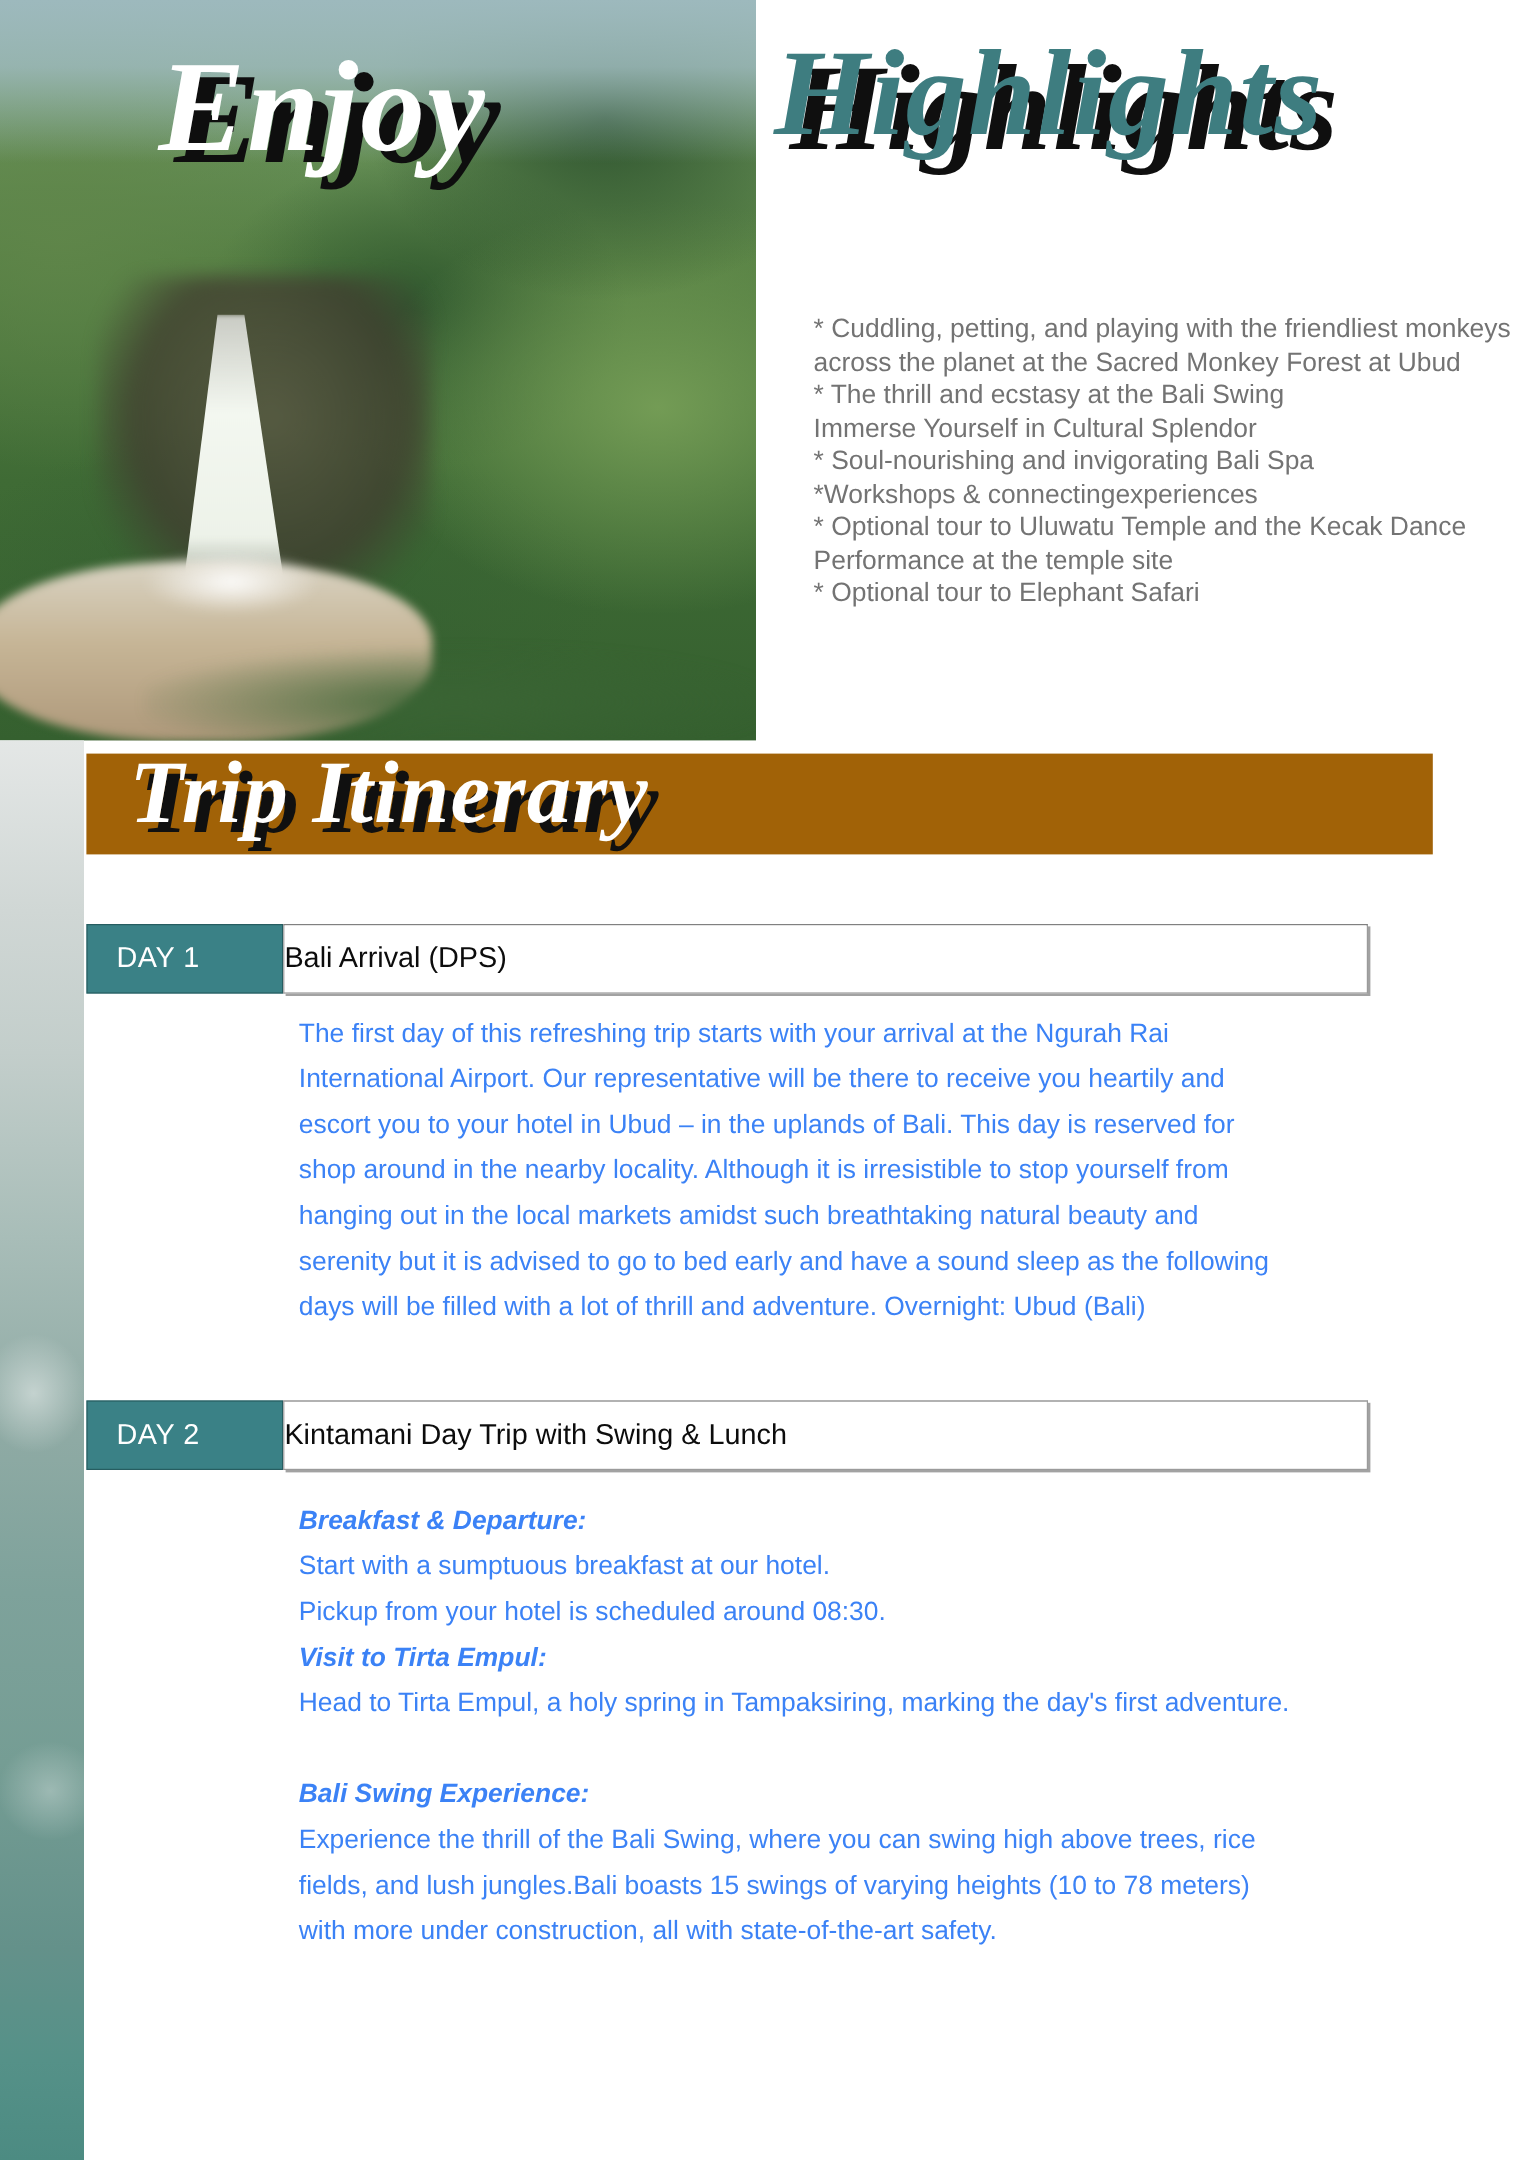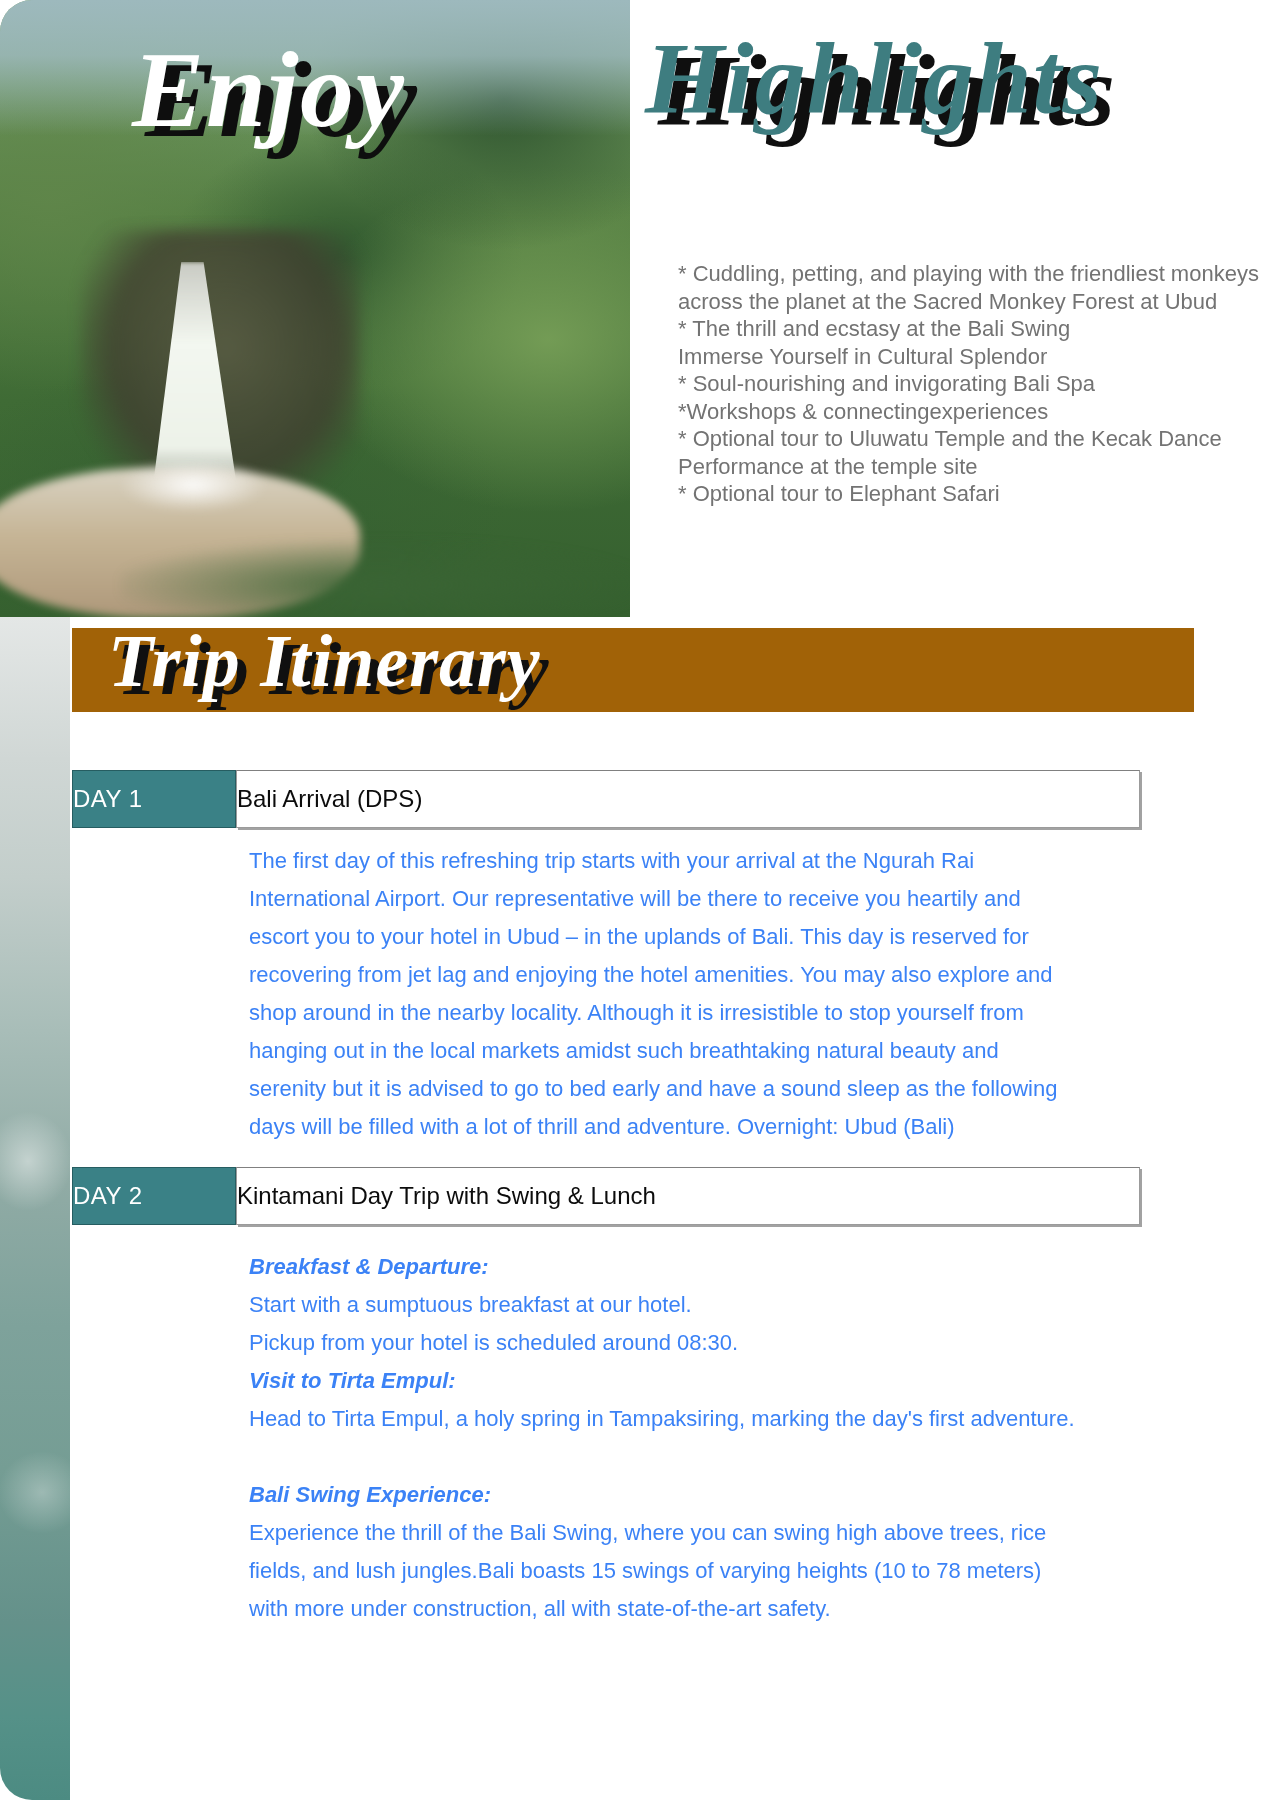--- a/index.html
+++ b/index.html
@@ -1,18 +1,18 @@
 <!DOCTYPE html>
 <html><head>
 <meta charset="utf-8">
 <style>
   html,body{margin:0;padding:0;background:#ffffff;}
   .page{
     position:relative;width:1273px;height:1800px;background:#ffffff;
-    font-family:"Liberation Sans",sans-serif;color:#111;overflow:hidden;border-radius:32px;
+    font-family:"Liberation Sans",sans-serif;color:#111;overflow:hidden;
   }
   
   .hero-photo{
     position:absolute;left:0;top:0;width:630px;height:617px;overflow:hidden;
     background:
       linear-gradient(180deg,#9db9bd 0%,rgba(157,185,189,.85) 9%,rgba(157,185,189,0) 22%),
       radial-gradient(ellipse 45% 35% at 80% 16%,rgba(40,77,42,.9),rgba(40,77,42,0) 70%),
       radial-gradient(ellipse 50% 45% at 8% 32%,rgba(96,134,74,.85),rgba(96,134,74,0) 70%),
       radial-gradient(ellipse 55% 40% at 87% 55%,rgba(120,160,88,.9),rgba(120,160,88,0) 70%),
       radial-gradient(ellipse 65% 35% at 35% 82%,rgba(54,96,50,.95),rgba(54,96,50,0) 70%),
@@ -54,21 +54,21 @@
   
   .banner{position:absolute;left:72px;top:628px;width:1122px;height:84px;}
   .trip-title{position:absolute;left:36px;top:-4px;font-size:74px;color:#ffffff;
     text-shadow:9px 8px 0 #101010;letter-spacing:1px;}
 
   
   .day-row{position:absolute;left:72px;width:1068px;height:58px;display:flex;}
   .day-row.r1{top:770px;}
   .day-row.r2{top:1167px;}
   .day-label{width:164px;flex:none;color:#fff;display:flex;align-items:center;
-    box-sizing:border-box;font-size:24px;letter-spacing:.5px;
+    padding-left:24px;box-sizing:border-box;font-size:24px;letter-spacing:.5px;
     border:1px solid rgba(25,70,74,.6);}
   .day-title-box{flex:1;background:#fff;border:1px solid #9b9b9b;border-top-color:#808080;
     box-shadow:2px 2px 0 rgba(70,70,70,.5);display:flex;align-items:center;
     box-sizing:border-box;font-size:24px;color:#0c0c0c;}
 
   
   .text-block{position:absolute;left:213px;font-size:22px;line-height:38px;color:#3b82f6;margin-left:36px;}
   .day1-para{top:842px;width:860px;}
   .day2-para{top:1248px;width:910px;}
   .text-block .bold{font-weight:700;font-style:italic;}
@@ -108,21 +108,20 @@
 
   <div class="day-row r1">
     <div class="day-label" style="background: rgb(58, 129, 134);">DAY 1</div>
     <div class="day-title-box">Bali Arrival (DPS)</div>
   </div>
 
   <div class="text-block day1-para">
       <div class="">The first day of this refreshing trip starts with your arrival at the Ngurah Rai</div>
       <div class="">International Airport. Our representative will be there to receive you heartily and</div>
       <div class="">escort you to your hotel in Ubud – in the uplands of Bali. This day is reserved for</div>
-      <div class="">recovering from jet lag and enjoying the hotel amenities. You may also explore and</div>
       <div class="">shop around in the nearby locality. Although it is irresistible to stop yourself from</div>
       <div class="">hanging out in the local markets amidst such breathtaking natural beauty and</div>
       <div class="">serenity but it is advised to go to bed early and have a sound sleep as the following</div>
       <div class="">days will be filled with a lot of thrill and adventure. Overnight: Ubud (Bali)</div>
     </div>
 
   <div class="day-row r2">
     <div class="day-label" style="background: rgb(58, 129, 134);">DAY 2</div>
     <div class="day-title-box">Kintamani Day Trip with Swing &amp; Lunch</div>
   </div>

